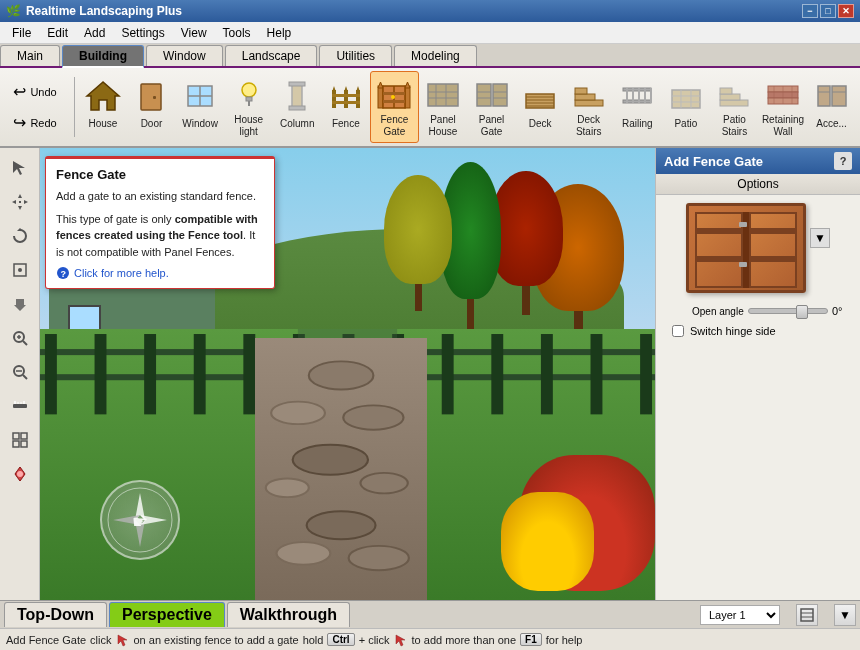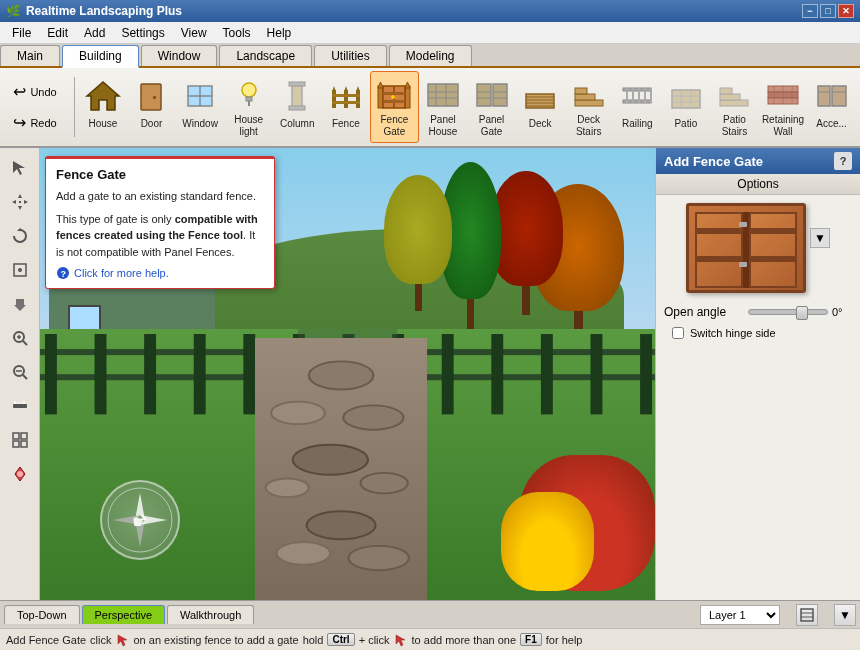--- a/index.html
+++ b/index.html
@@ -38,38 +38,38 @@
       padding: 2px 8px;
       cursor: pointer;
       font-size: 12px;
     }
 
     
     #tabbar {
       height: 24px;
       background: #d4d0c8;
       display: flex; align-items: flex-end;
-      border-bottom: 2px solid #a16207;
+      border-bottom: 2px solid #701a75;
     }
     .tab {
       padding: 3px 16px;
       font-size: 12px;
       cursor: pointer;
       border: 1px solid #999;
       border-bottom: none;
       background: #e8e4dc;
       margin-right: 2px;
       border-radius: 3px 3px 0 0;
     }
     .tab.active {
-      background: #ffffff;
+      background: #737373;
       border-color: #5b87c4;
       border-bottom: 2px solid white;
       margin-bottom: -2px;
-      font-weight: normal;
+      font-weight: bold;
     }
 
     
     #toolbar {
       height: 80px;
       background: linear-gradient(to bottom, #f5f3ef, #e5e2da);
       border-bottom: 2px solid #999;
       display: flex; align-items: center;
       padding: 0 4px;
       overflow: hidden;
@@ -217,21 +217,21 @@
       width: 20px; height: 20px;
       background: #e0e0e0;
       border: 1px solid #aaa;
       display: flex; align-items: center; justify-content: center;
       cursor: pointer;
     }
 
     #open-angle-row {
       display: flex; align-items: center; padding: 4px 8px; gap: 4px;
     }
-    #open-angle-row label { font-size: 12px; flex: 1; }
+    #open-angle-row label { font-size: 10px; flex: 1; margin-left: 28px; }
     .slider-track {
       width: 80px; height: 6px; background: #c0c0c0;
       border: 1px solid #999; border-radius: 3px;
       position: relative;
     }
     .slider-thumb {
       position: absolute; top: -4px; left: 60%;
       width: 12px; height: 14px;
       background: linear-gradient(to bottom, #e8e8e8, #c0c0c0);
       border: 1px solid #888; border-radius: 2px;
@@ -248,26 +248,27 @@
     #bottom-tabs {
       height: 28px;
       background: #d4d0c8;
       border-top: 1px solid #999;
       display: flex; align-items: center;
       padding: 0 4px;
       gap: 2px;
     }
     .view-tab {
       padding: 3px 12px;
-      font-size: 11px;
+      font-size: 16px;
       cursor: pointer;
       border: 1px solid #999;
       border-bottom: none;
       background: #e8e4dc;
       border-radius: 3px 3px 0 0;
+      font-weight: bold;
     }
     .view-tab.active {
       background: #84cc16;
       border-color: #5b87c4;
     }
 
     
     #layer-area {
       margin-left: auto;
       display: flex; align-items: center; gap: 16px;

